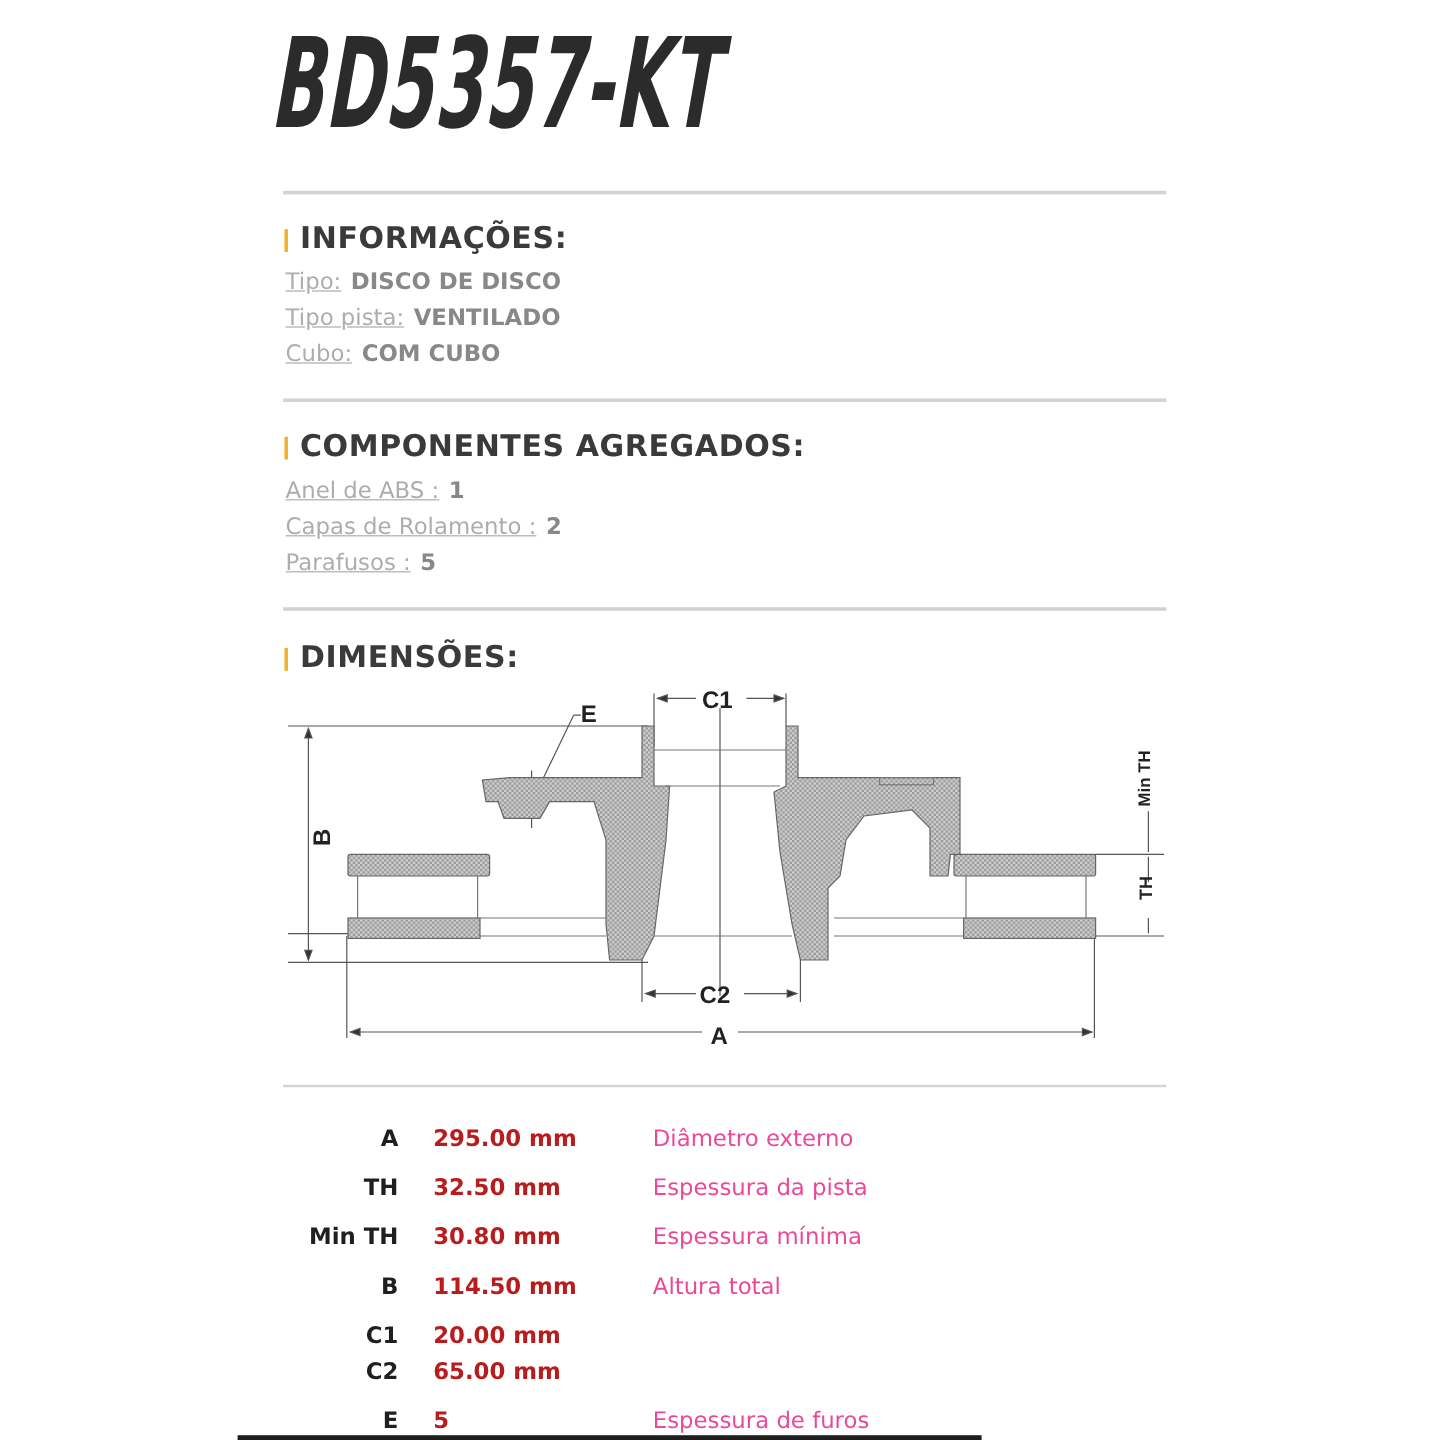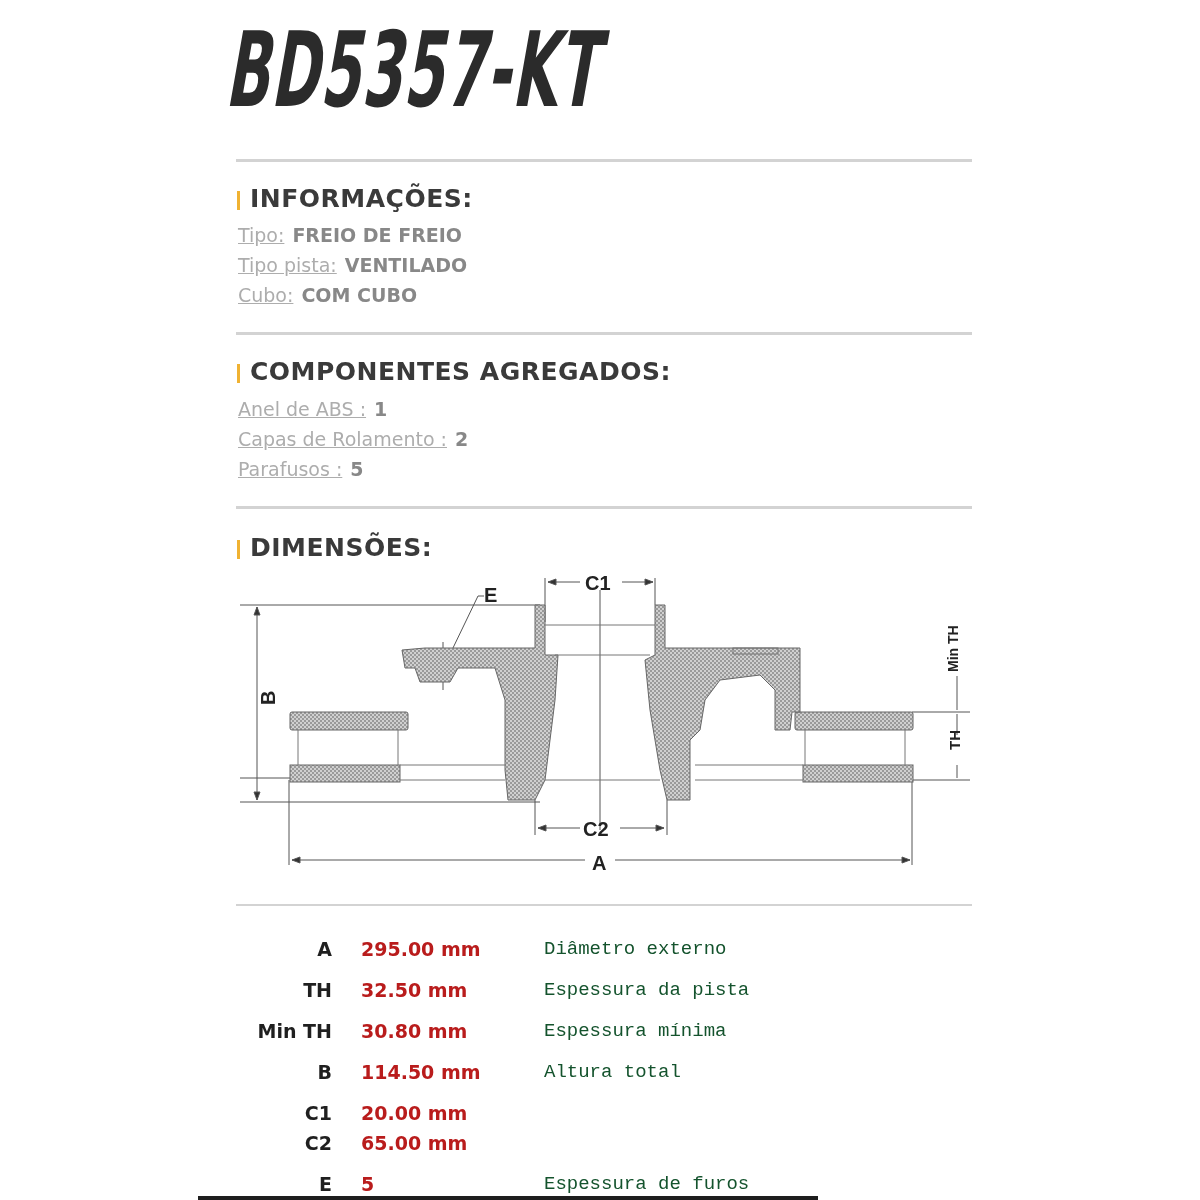--- a/index.html
+++ b/index.html
@@ -17,35 +17,35 @@
     color: #3a3a3a; letter-spacing: 0.5px;
   }
   .section-head .bar { display: inline-block; width: 3px; height: 19px; background: #f0b232; margin-right: 10px; vertical-align: -3px; }
   .info-row { position: absolute; left: 238px; font-size: 19px; }
   .info-row .k { color: #adadad; text-decoration: underline; }
   .info-row .v { color: #888888; font-weight: bold; margin-left: 8px; }
   .diagram { position: absolute; left: 230px; top: 568px; width: 760px; height: 320px; }
   .dim-row { position: absolute; font-size: 19px; }
   .dim-key { position: absolute; width: 120px; left: 212px; text-align: right; font-weight: bold; color: #1f1f1f; }
   .dim-val { position: absolute; left: 361px; font-weight: bold; color: #b91c1c; white-space: nowrap; }
-  .dim-desc { position: absolute; left: 544px; color: #14532d; white-space: nowrap; font-family: Liberation Mono, monospace; }
+  .dim-desc { position: absolute; left: 544px; color: #ec4899; white-space: nowrap; }
   .bottom-bar { position: absolute; left: 198px; top: 1196px; width: 620px; height: 4px; background: #1e1e1e; }
 </style>
 </head>
 <body>
 
 <div class="title">BD5357-KT</div>
 
 <div class="divider" style="top:159px"></div>
 
 <div class="section-head" style="top:184px">
   <span class="bar"></span><span>INFORMAÇÕES:</span>
 </div>
 <div class="info-row" style="top:224px">
-  <span class="k">Tipo:</span><span class="v">FREIO DE FREIO</span>
+  <span class="k">Tipo:</span><span class="v">DISCO DE DISCO</span>
 </div>
 <div class="info-row" style="top:254px">
   <span class="k">Tipo pista:</span><span class="v">VENTILADO</span>
 </div>
 <div class="info-row" style="top:284px">
   <span class="k">Cubo:</span><span class="v">COM CUBO</span>
 </div>
 
 <div class="divider" style="top:332px"></div>
 

